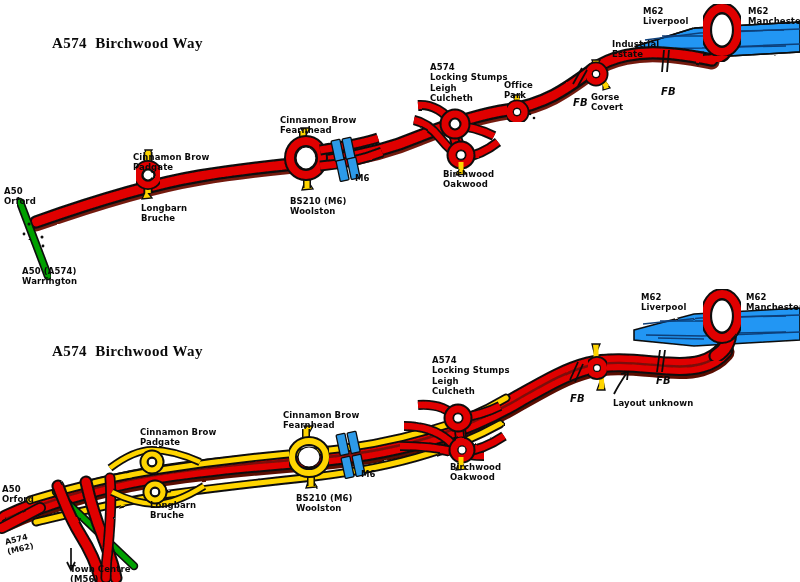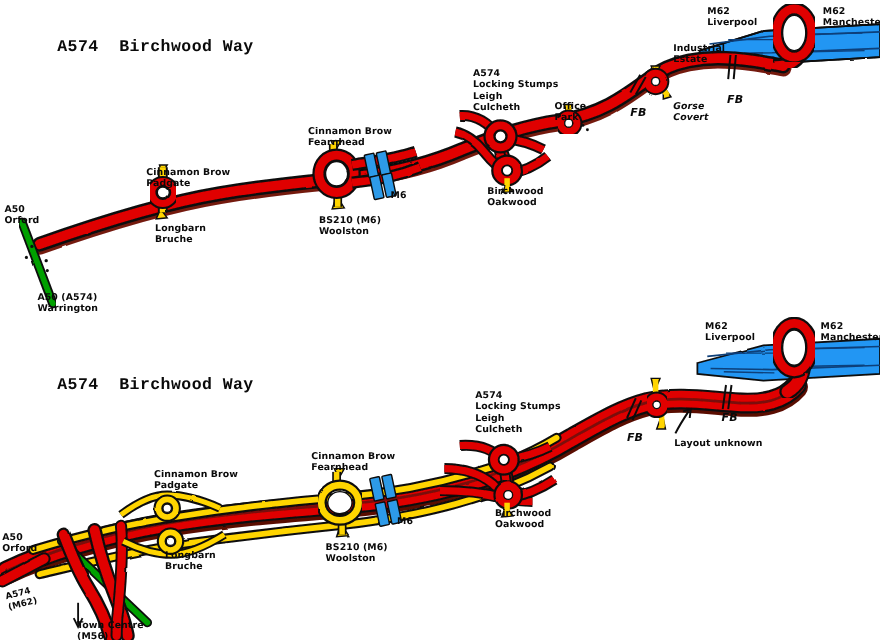--- a/index.html
+++ b/index.html
@@ -31,21 +31,21 @@
     font-size: 8.5px;
     font-weight: 700;
     color: #0a0a0a;
     line-height: 1.22;
     white-space: pre;
     letter-spacing: 0.1px;
     transform-origin: left top;
   }
   .title {
     position: absolute;
-    font-family: Liberation Mono, monospace;
+    font-family: Liberation Serif, serif;
     font-size: 15px;
     font-weight: 700;
     color: #0a0a0a;
     line-height: 1.5;
     white-space: pre;
     letter-spacing: 0.4px;
   }
   .lbl.sm { font-size: 8px; }
   .lbl.fb { font-size: 10px; font-style: italic; }
   .rot-a574 { transform: rotate(-14deg); }
@@ -353,42 +353,42 @@
     <g>
       <path d="M614,394 C618,386 622,380 626,374" stroke="#0c0c0c" stroke-width="1.8" fill="none"></path>
       <path d="M621,374 L628,372 L627,380" stroke="#0c0c0c" stroke-width="1.8" fill="none"></path>
     </g>
   </svg>
 
   <div class="title" style="left:52px; top:32px;"><span>A574  Birchwood Way</span><br></div>
 
   <div class="lbl" style="left:4px; top:186px;">A50
 Orford</div>
-  <div class="lbl" style="left:34px; top:266px;">A50 (A574)
+  <div class="lbl" style="left:22px; top:266px;">A50 (A574)
 Warrington</div>
   <div class="lbl" style="left:133px; top:152px;">Cinnamon Brow
 Padgate</div>
   <div class="lbl" style="left:141px; top:203px;">Longbarn
 Bruche</div>
   <div class="lbl" style="left:280px; top:115px;">Cinnamon Brow
 Fearnhead</div>
   <div class="lbl" style="left:290px; top:196px;">BS210 (M6)
 Woolston</div>
   <div class="lbl" style="left:355px; top:173px;">M6</div>
   <div class="lbl" style="left:430px; top:62px;">A574
 Locking Stumps
 Leigh
 Culcheth</div>
   <div class="lbl" style="left:443px; top:169px;">Birchwood
 Oakwood</div>
-  <div class="lbl" style="left:504px; top:92px;">Office
+  <div class="lbl" style="left:504px; top:80px;">Office
 Park</div>
   <div class="lbl" style="left:612px; top:39px;">Industrial
 Estate</div>
-  <div class="lbl" style="left:612px; top:92px;font-style:italic;">Gorse
+  <div class="lbl" style="left:591px; top:92px;">Gorse
 Covert</div>
   <div class="lbl fb" style="left:573px; top:97px;">FB</div>
   <div class="lbl fb" style="left:661px; top:86px;">FB</div>
   <div class="lbl" style="left:643px; top:6px;">M62
 Liverpool</div>
   <div class="lbl" style="left:748px; top:6px;">M62
 Manchester</div>
 
   <div class="title" style="left:52px; top:340px;"><span>A574  Birchwood Way</span><br></div>
 

